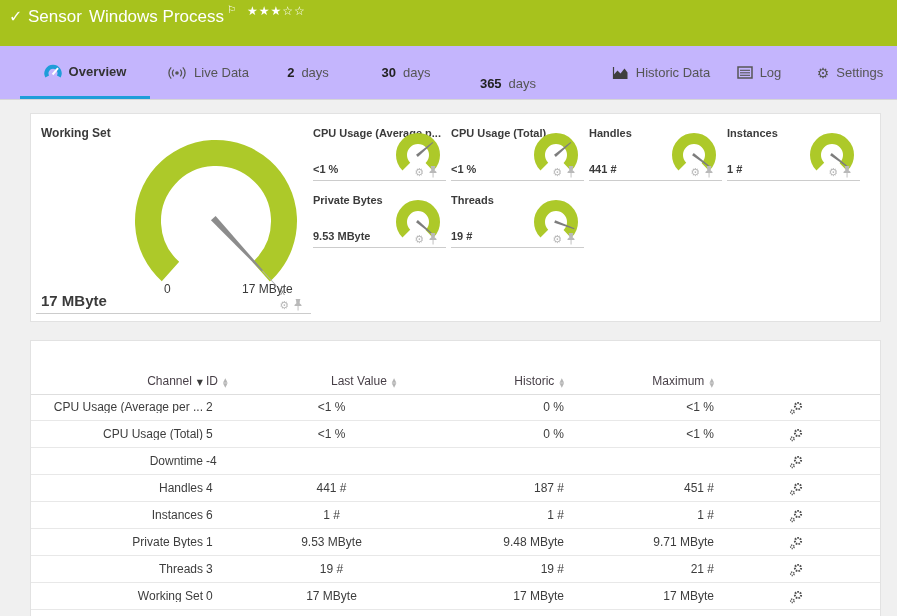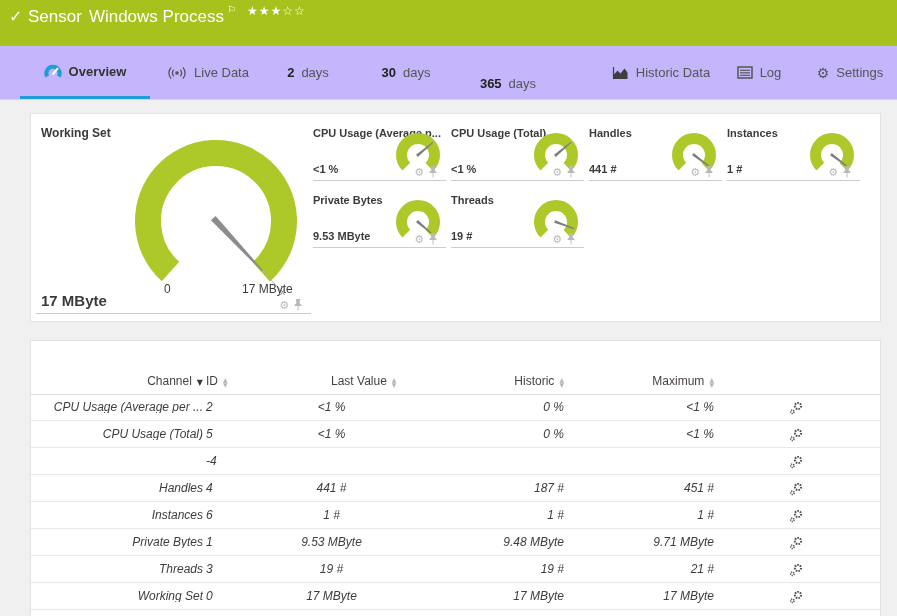--- a/index.html
+++ b/index.html
@@ -48,21 +48,21 @@
                 max-width:130px; white-space:nowrap; overflow:hidden;text-align:right; }
   .mini-value { position:absolute; left:0; bottom:5px; font-size:11px; font-weight:600; color:#3b3b3b; }
   .mini-gauge { position:absolute; left:81px; top:12px; }
   .mini-cell .cell-icons { right:8px; bottom:2px; }
 
   
   .thead-border { position:absolute; left:0; top:53px; width:100%; border-bottom:1px solid #dedede; }
   .hcell { position:absolute; top:28px; height:25px; line-height:25px; font-size:12px; color:#473f47;
            cursor:pointer; white-space:nowrap; }
   .trow { position:absolute; left:0; width:100%; height:27px; border-bottom:1px solid #e8e8e8; cursor:pointer; }
-  .tcell { position:absolute; top:0; height:19px; line-height:27px; font-size:12px; color:#3d3d3d; white-space:nowrap;font-style:italic; }
+  .tcell { position:absolute; top:0; height:19px; line-height:27px; font-size:12px; color:#3d3d3d; white-space:nowrap; }
   .col-channel { left:22px;  width:150px; text-align:right; overflow:hidden; }
   .col-id      { left:175px; width:58px;  text-align:left; }
   .col-last    { left:233px; width:135px; text-align:center; }
   .col-min     { left:370px; width:163px; text-align:right; }
   .col-max     { left:535px; width:148px; text-align:right; }
   .col-act     { left:745px; width:40px;  text-align:center; }
   .sort-pair { display:inline-flex; flex-direction:column; vertical-align:middle; margin-left:5px;
                font-size:6px; line-height:5px; color:#b5b5b5; font-family:"DejaVu Sans", sans-serif; }
   .sort-desc { font-size:8px; color:#3a3a3a; margin-left:5px; font-family:"DejaVu Sans", sans-serif; }
   .act-icon { display:inline-block; margin-top:7px; }
@@ -301,20 +301,21 @@
       <div class="tcell col-id">5</div>
       <div class="tcell col-last">&lt;1 %</div>
       <div class="tcell col-min">0 %</div>
       <div class="tcell col-max">&lt;1 %</div>
       <div class="tcell col-act"><svg class="act-icon" width="14" height="14" viewBox="0 0 14 14">
             <circle cx="9" cy="5" r="3.1" fill="none" stroke="#4f4f4f" stroke-width="2" stroke-dasharray="1.6 1.1"></circle>
             <circle cx="3.4" cy="10.8" r="1.7" fill="none" stroke="#4f4f4f" stroke-width="1.5" stroke-dasharray="1.1 0.9"></circle>
           </svg></div>
     </div>
     <div class="trow" style="top:107px;">
+      <div class="tcell col-channel">Downtime</div>
       <div class="tcell col-id">-4</div>
       <div class="tcell col-last"></div>
       <div class="tcell col-min"></div>
       <div class="tcell col-max"></div>
       <div class="tcell col-act"><svg class="act-icon" width="14" height="14" viewBox="0 0 14 14">
             <circle cx="9" cy="5" r="3.1" fill="none" stroke="#4f4f4f" stroke-width="2" stroke-dasharray="1.6 1.1"></circle>
             <circle cx="3.4" cy="10.8" r="1.7" fill="none" stroke="#4f4f4f" stroke-width="1.5" stroke-dasharray="1.1 0.9"></circle>
           </svg></div>
     </div>
     <div class="trow" style="top:134px;">

